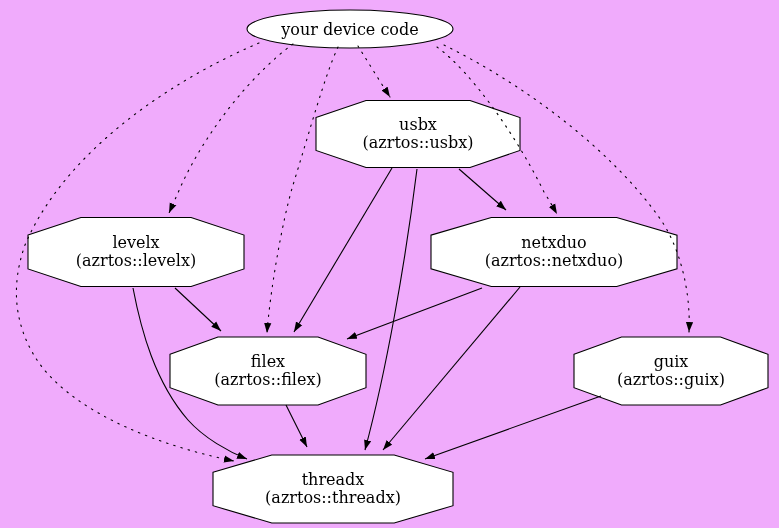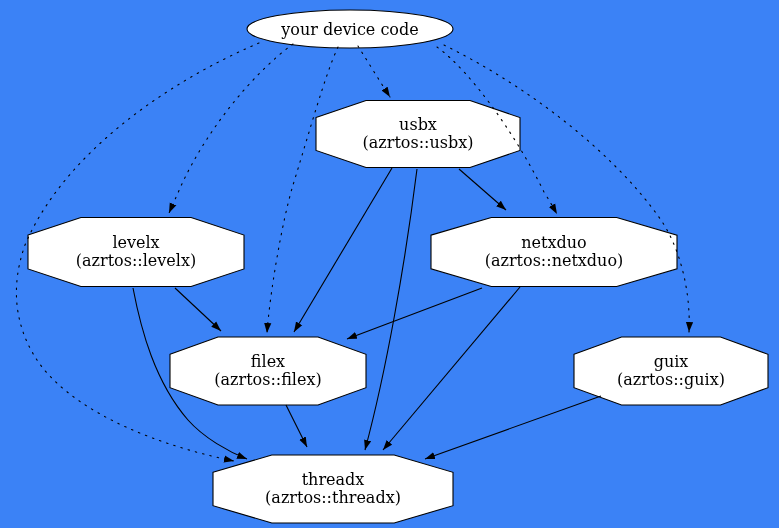--- a/index.html
+++ b/index.html
@@ -4,21 +4,21 @@
 <style>
   html, body {
     margin: 0;
     padding: 0;
     background: #ffffff;
   }
   #canvas {
     position: relative;
     width: 779px;
     height: 528px;
-    background: #3b82f6;
+    background: #f0abfc;
     overflow: hidden;
   }
   svg {
     display: block;
   }
   .edge {
     fill: none;
     stroke: #000000;
     stroke-width: 1.1;
   }

